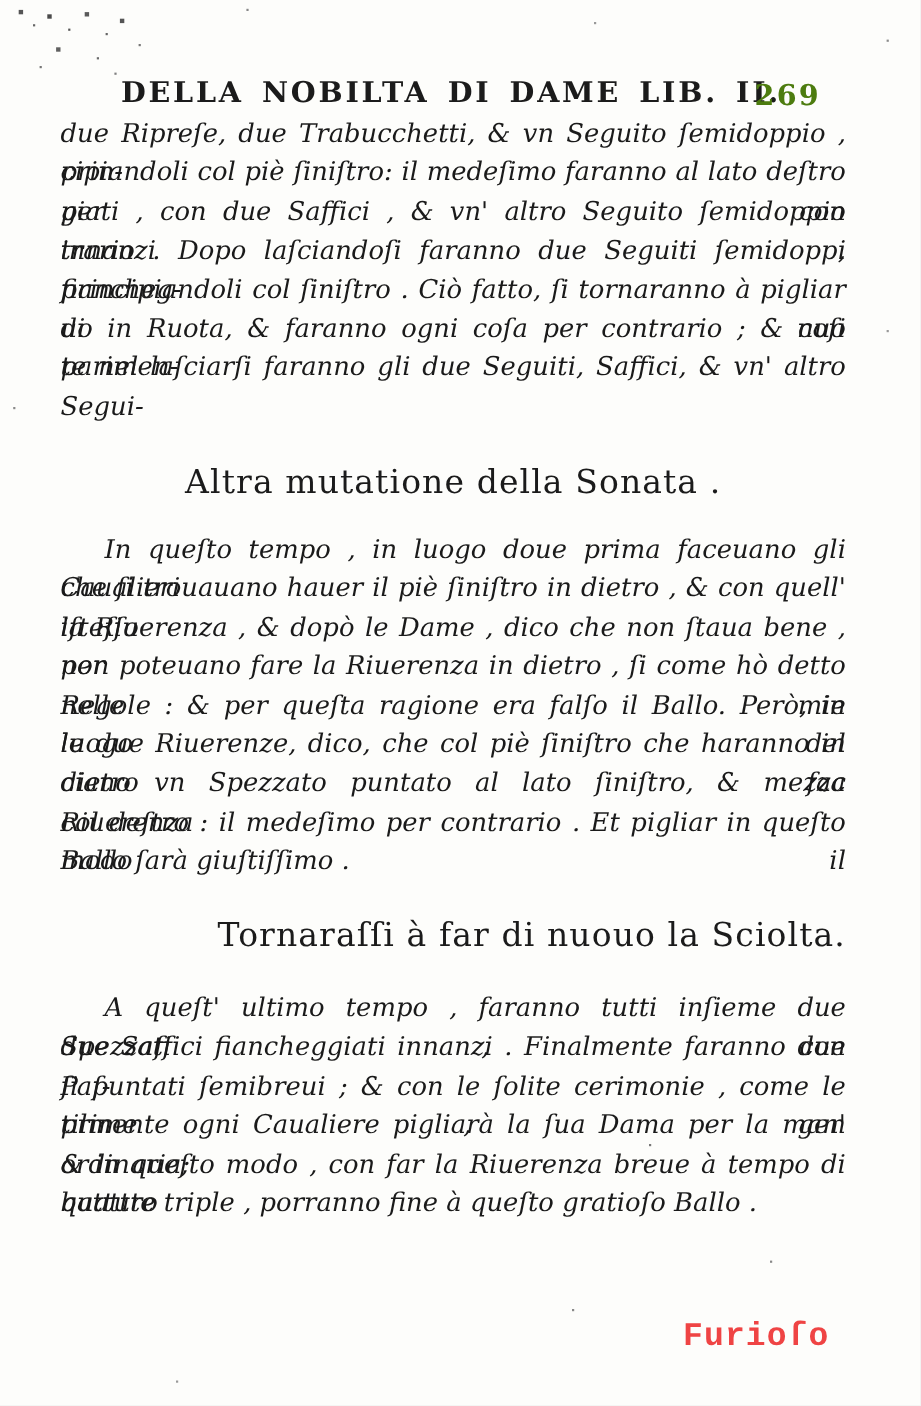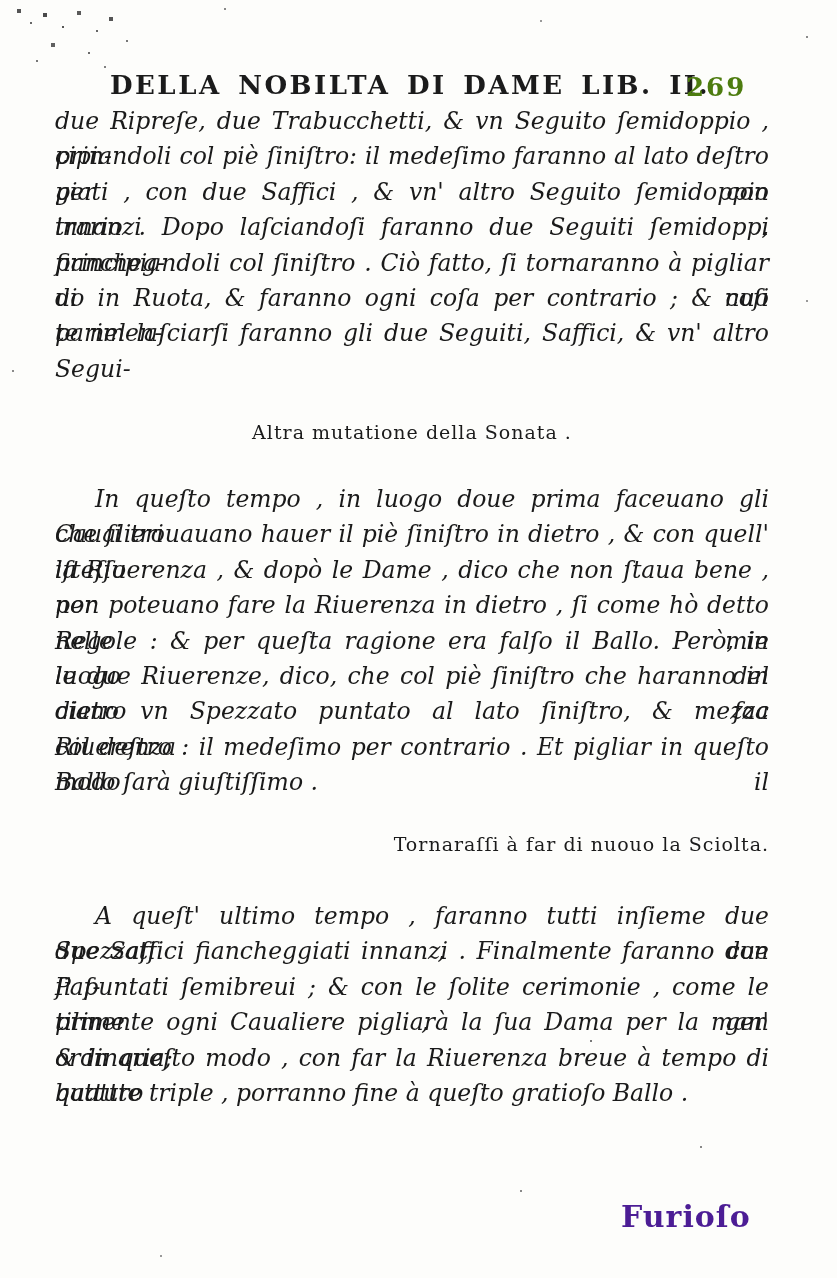--- a/index.html
+++ b/index.html
@@ -64,35 +64,36 @@
   #section1 { top: 104px; }
   #section2 { top: 482px; }
   #section3 { top: 899px; }
   
   .section-heading {
     position: absolute;
     left: 55px;
     width: 714px;
     text-align: center;
     font-style: normal;
-    font-size: 19px;
+    font-size: 30px;
     letter-spacing: 1px;
     color: #1b1b1b;
   }
   #heading1 { top: 421px; }
   #heading2 { top: 833px; text-align: right; }
   
   .catchword {
     position: absolute;
     top: 1199px;
     left: 621px;
     font-size: 30px;
     font-weight: bold;
     letter-spacing: 1px;
-    color: #4c1d95;
+    color: #ef4444;
+    font-family: Liberation Mono, monospace;
   }
   
   .noise {
     position: absolute;
     top: 0; left: 0;
     width: 2px; height: 2px;
     background: transparent;
     box-shadow:
       18px 10px 0 1px #555, 30px 22px 0 0 #666, 44px 14px 0 1px #4a4a4a,
       62px 26px 0 0 #555, 78px 12px 0 1px #5a5a5a, 96px 30px 0 0 #666,

